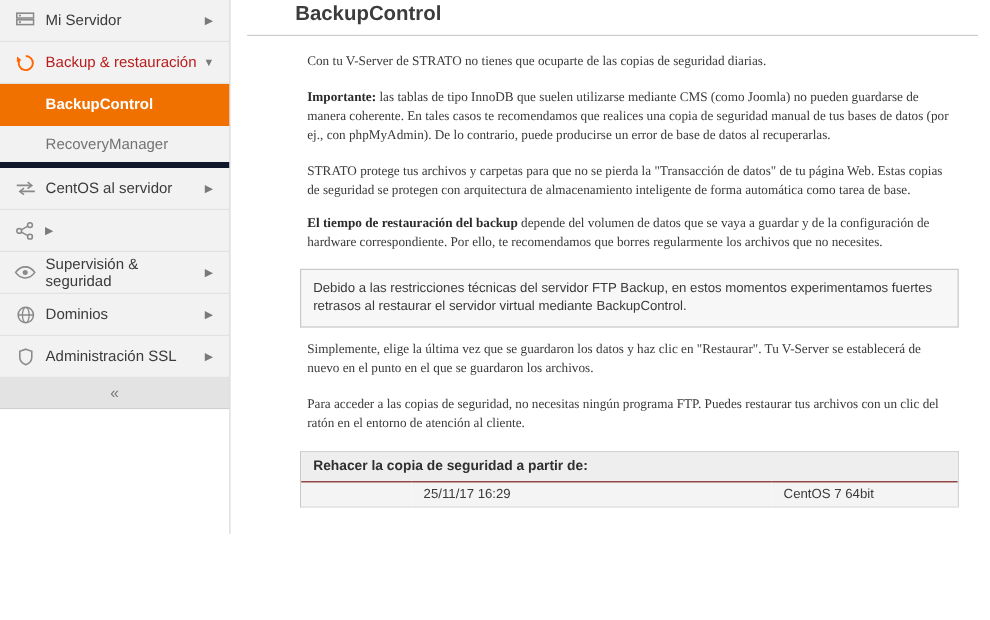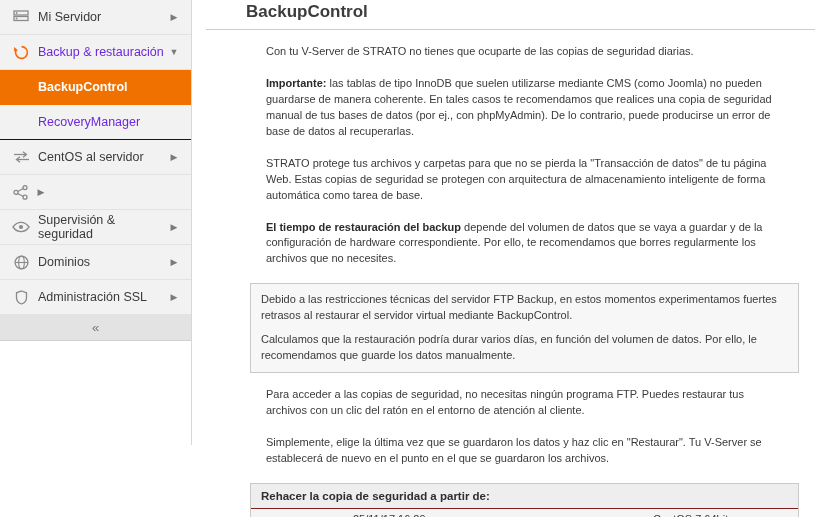--- a/index.html
+++ b/index.html
@@ -53,31 +53,31 @@
     width: 14px;
     text-align: center;
     color: #7a7a7a;
     font-size: 9px;
     line-height: 1;
   }
   .nav-item.active {
     background: #f2f2f2;
   }
   .nav-item.active .ico { color: #ff6600; }
-  .nav-item.active .lbl { color: #6d28d9; }
+  .nav-item.active .lbl { color: #b91c1c; }
   .nav-item.orange-ico .ico { color: #ff6600; }
 
   .sub-item {
     display: flex;
     align-items: center;
     height: 35px;
     padding-left: 38px;
     font-size: 12.5px;
-    color: #6d28d9;
-    border-bottom: 1px solid #0f172a;
+    color: #737373;
+    border-bottom: 5px solid #0f172a;
     background: #f2f2f2;
     cursor: pointer;
   }
   .sub-item.selected {
     background: #f07000;
     color: #ffffff;
     font-weight: bold;
     border-bottom: 1px solid #f07000;
   }
   .collapse-bar {
@@ -108,22 +108,23 @@
     font-size: 17px;
     color: #3c3c3c;
     padding: 2px 0 7px 40px;
     border-bottom: 1px solid #cccccc;
     margin: 0 0 0 0;
   }
   .body-text {
     font-size: 11px;
     line-height: 1.45;
     color: #3a3a3a;
-    margin: 16px;
+    margin: 6px;
     padding: 0 16px 0 44px;
+    font-family: Liberation Serif, serif;
   }
   .p-gap { margin-top: 14px; }
   .p-gap-sm { margin-top: 11px; }
   b { font-weight: bold; color: #2b2b2b; }
 
   .notice {
     margin: 13px 16px 0 44px;
     border: 1px solid #c9c9c9;
     background: #f7f7f7;
     padding: 8px 10px;
@@ -286,26 +287,25 @@
     <p class="body-text p-gap">Con tu V-Server de STRATO no tienes que ocuparte de las copias de seguridad diarias.</p>
 
     <p class="body-text p-gap"><b>Importante:</b><span> las tablas de tipo InnoDB que suelen utilizarse mediante CMS (como Joomla) no pueden guardarse de manera coherente. En tales casos te recomendamos que realices una copia de seguridad manual de tus bases de datos (por ej., con phpMyAdmin). De lo contrario, puede producirse un error de base de datos al recuperarlas.</span></p>
 
     <p class="body-text p-gap">STRATO protege tus archivos y carpetas para que no se pierda la "Transacción de datos" de tu página Web. Estas copias de seguridad se protegen con arquitectura de almacenamiento inteligente de forma automática como tarea de base.</p>
 
     <p class="body-text p-gap-sm"><b>El tiempo de restauración del backup</b><span> depende del volumen de datos que se vaya a guardar y de la configuración de hardware correspondiente. Por ello, te recomendamos que borres regularmente los archivos que no necesites.</span></p>
 
     <div class="notice">
       <p>Debido a las restricciones técnicas del servidor FTP Backup, en estos momentos experimentamos fuertes retrasos al restaurar el servidor virtual mediante BackupControl.</p>
-      <p>Calculamos que la restauración podría durar varios días, en función del volumen de datos. Por ello, le recomendamos que guarde los datos manualmente.</p>
-    </div>
+    </div>
+
+    <p class="body-text p-gap-sm">Simplemente, elige la última vez que se guardaron los datos y haz clic en "Restaurar". Tu V-Server se establecerá de nuevo en el punto en el que se guardaron los archivos.</p>
 
     <p class="body-text p-gap">Para acceder a las copias de seguridad, no necesitas ningún programa FTP. Puedes restaurar tus archivos con un clic del ratón en el entorno de atención al cliente.</p>
-
-    <p class="body-text p-gap-sm">Simplemente, elige la última vez que se guardaron los datos y haz clic en "Restaurar". Tu V-Server se establecerá de nuevo en el punto en el que se guardaron los archivos.</p>
 
     <div class="tbl-wrap">
       <table class="backups">
         <thead>
           <tr>
             <th colspan="3">Rehacer la copia de seguridad a partir de:</th>
           </tr>
         </thead>
         <tbody>
           <tr class="alt">

